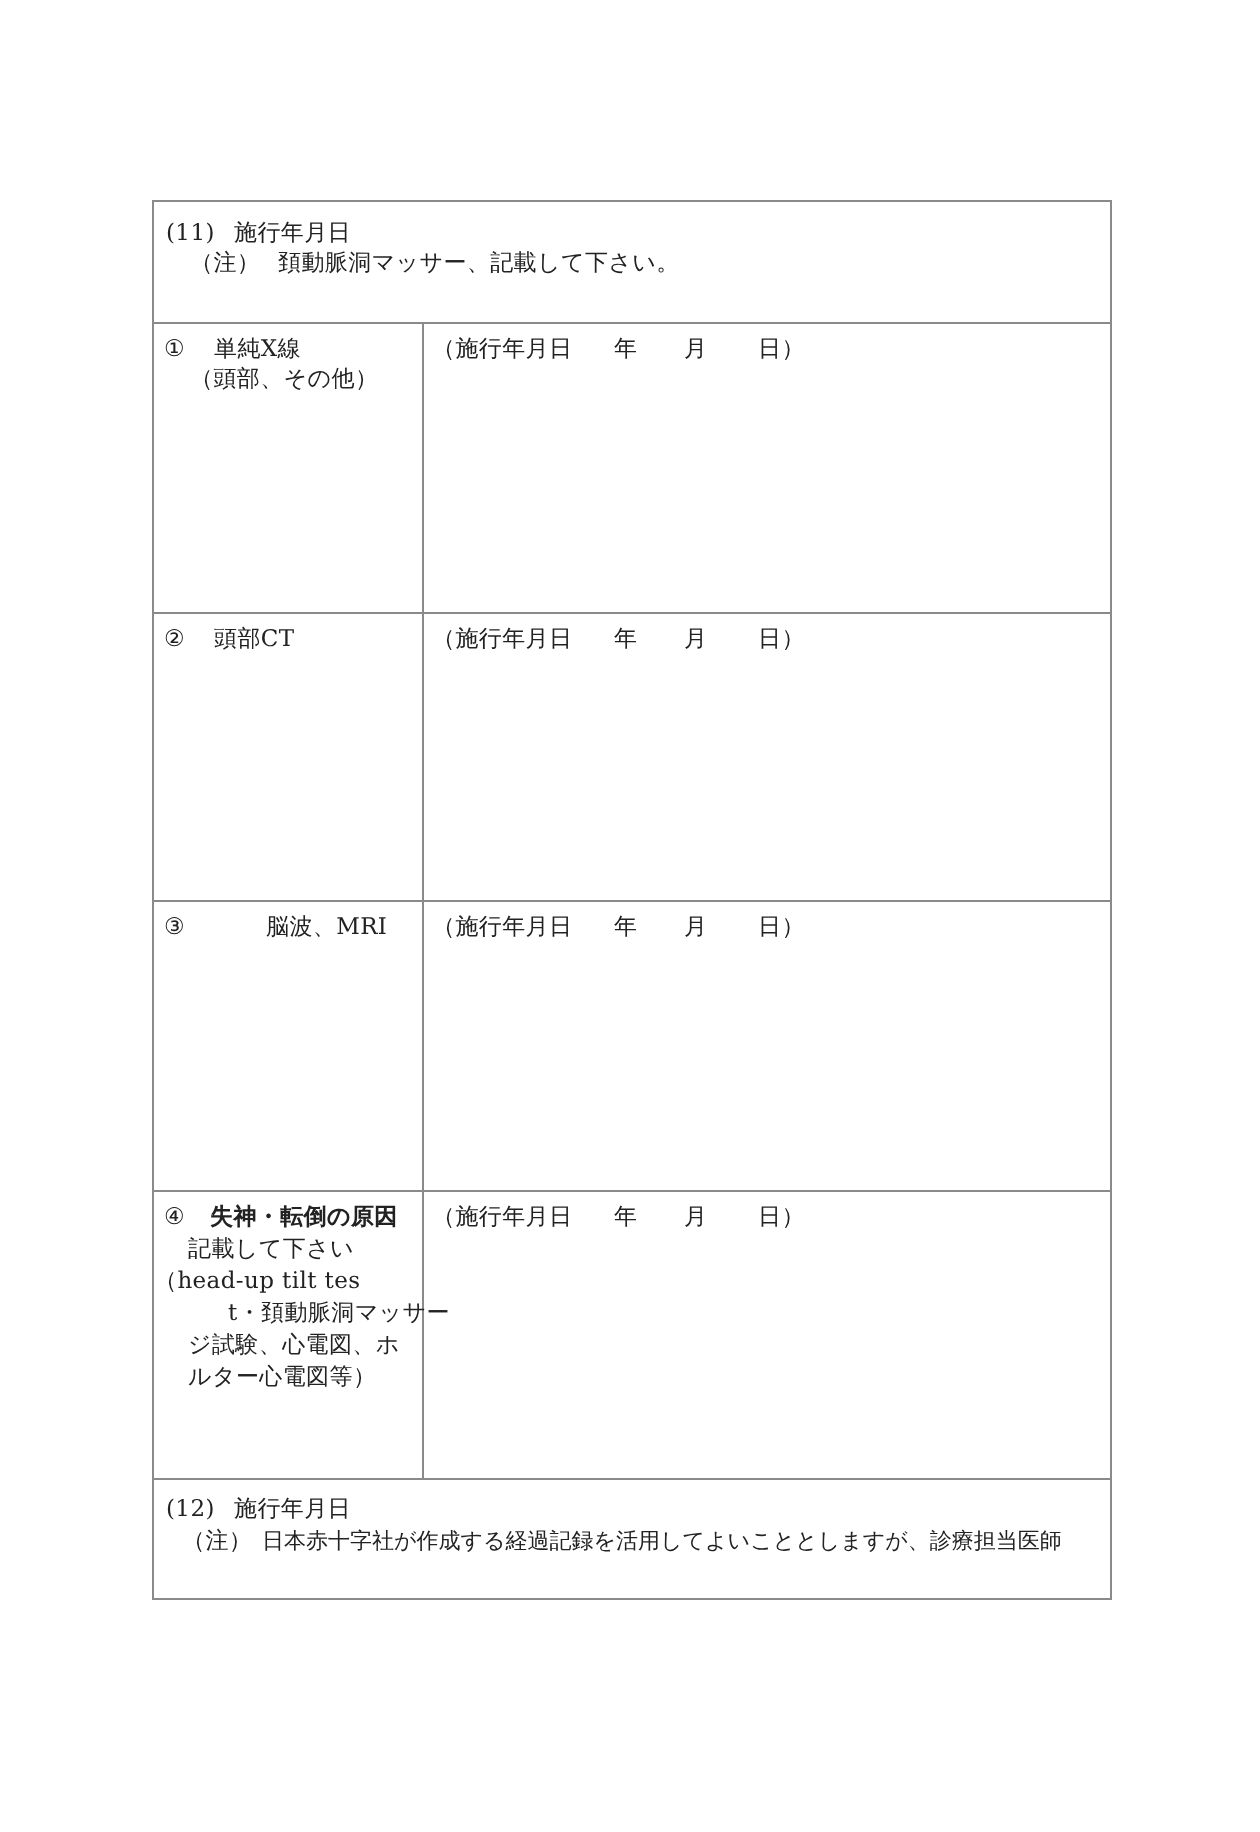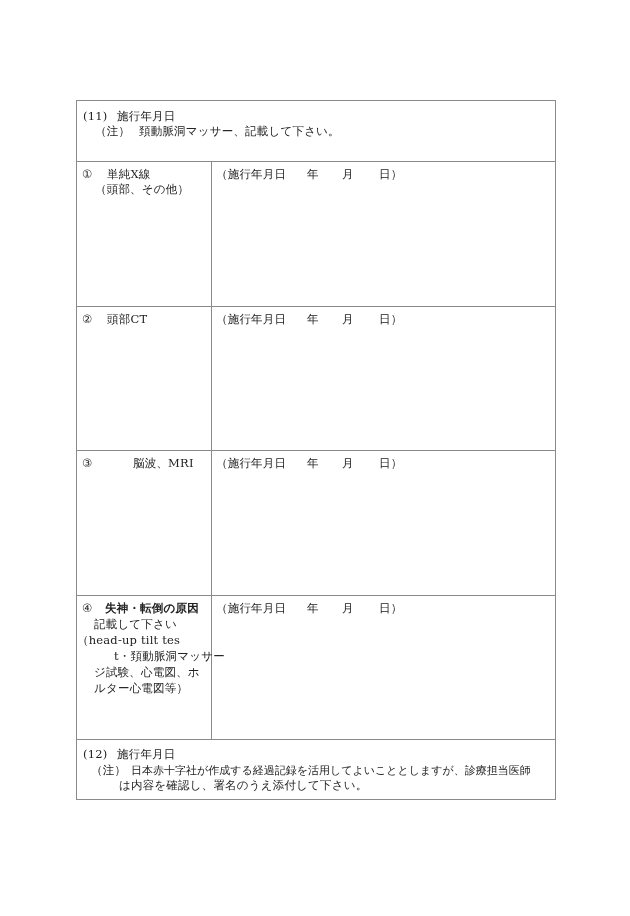--- a/index.html
+++ b/index.html
@@ -84,16 +84,15 @@
       <span class="abs t" style="left:130px; top:5px;">月</span>
       <span class="abs t" style="left:167px; top:5px;">日）</span>
     </div>
   </div>
 
   <div class="footer">
     <span class="abs t" style="left:6px; top:7px;">(12)</span>
     <span class="abs t" style="left:40px; top:7px;">施行年月日</span>
     <span class="abs t" style="left:14px; top:23px;">（注）</span>
     <span class="abs t" style="left:54px; top:23px; font-size:11px; letter-spacing:0;">日本赤十字社が作成する経過記録を活用してよいこととしますが、診療担当医師</span>
-    <span class="abs t" style="left:42px; top:38px;">は内容を確認し、署名のうえ添付して下さい。</span>
   </div>
 
 </div>
 
 </body></html>

